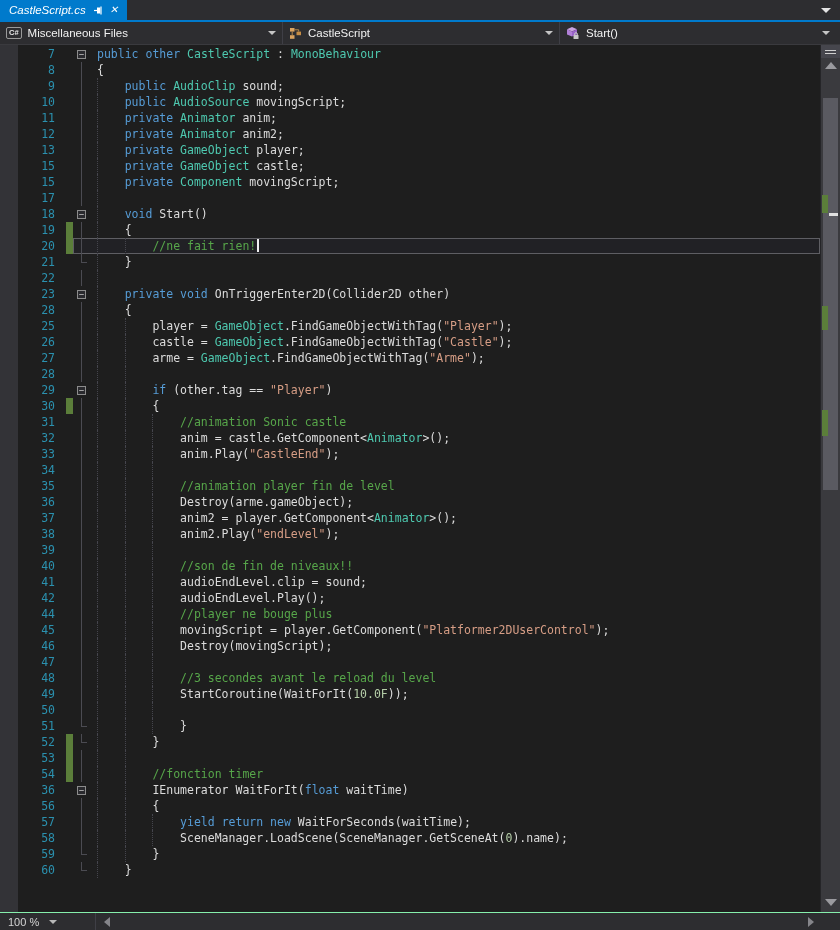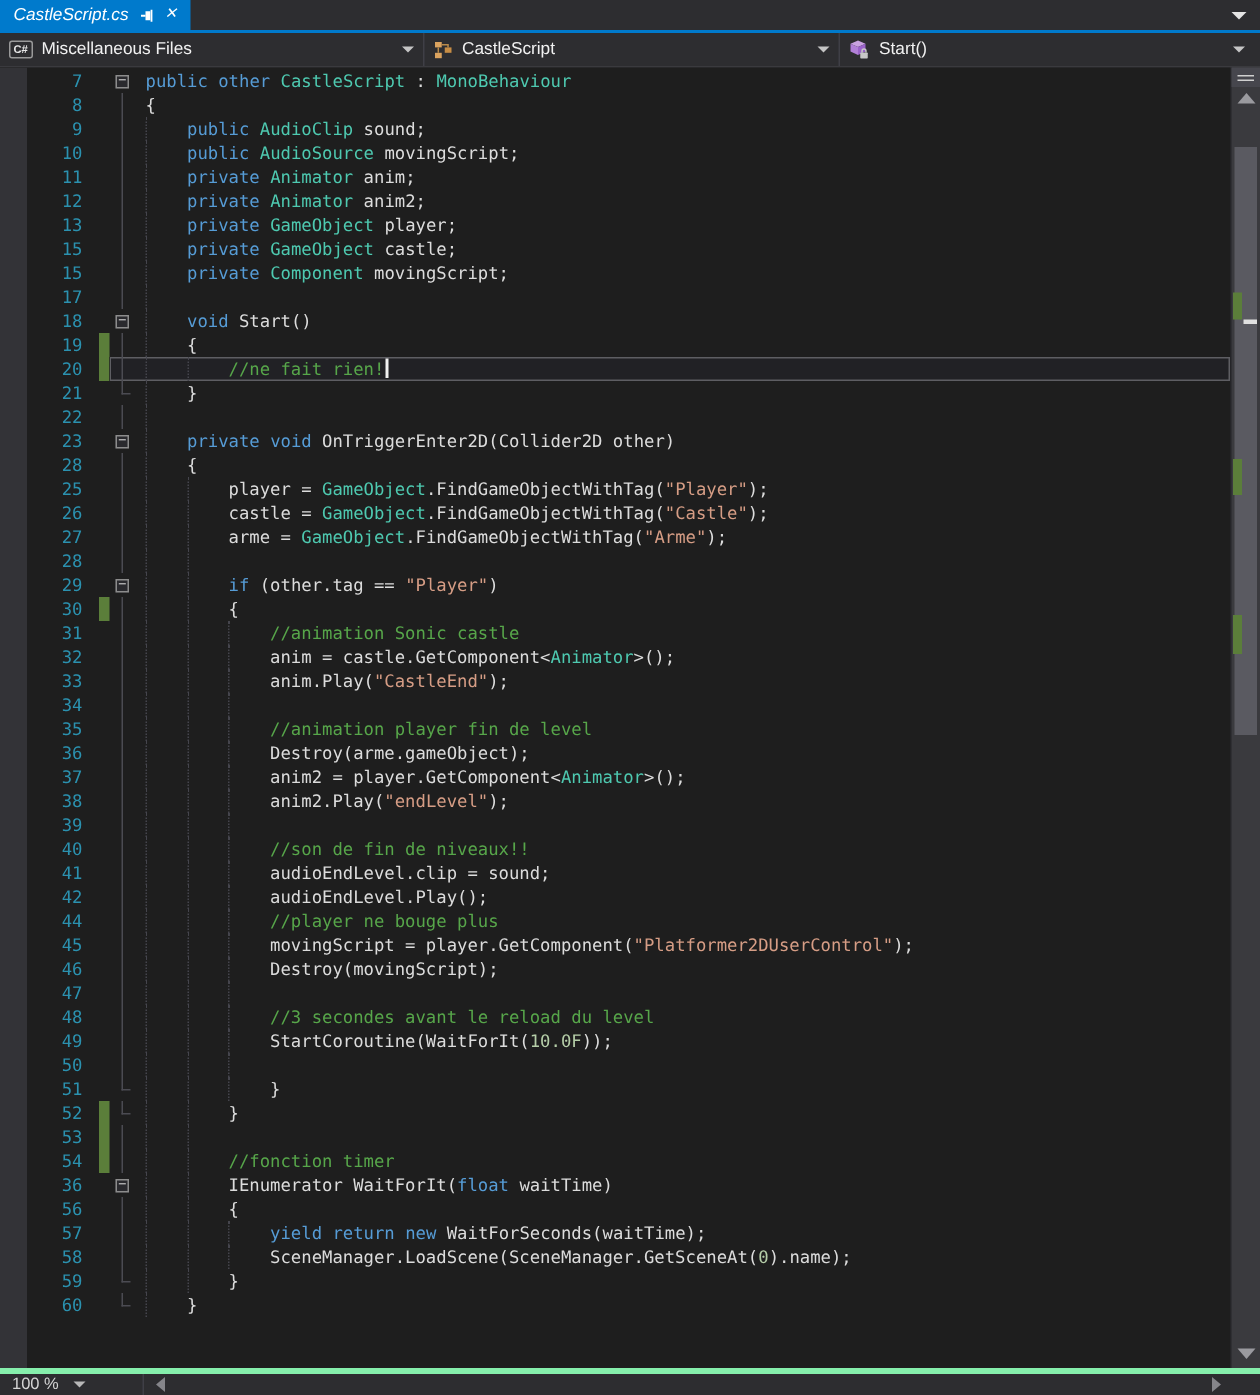--- a/index.html
+++ b/index.html
@@ -62,21 +62,21 @@
   .splitgrip { position:absolute; left:0; right:0; top:0; height:13px; background:#46464d; cursor:row-resize; }
   .splitgrip::before { content:""; position:absolute; left:4px; right:4px; top:5px; height:1px; background:#d0d0d0; box-shadow:0 3px 0 #d0d0d0; }
   .varrow { position:absolute; left:4px; width:0; height:0; border-left:6px solid transparent; border-right:6px solid transparent; }
   .varrow.up { top:17px; border-bottom:7px solid #9a9a9f; }
   .varrow.down { bottom:6px; border-top:7px solid #9a9a9f; }
   .vthumb { position:absolute; left:2px; right:2px; background:#5a5a61; }
   .vmark { position:absolute; left:1px; width:6px; background:#5b7e3a; }
   .vcaretmark { position:absolute; right:2px; width:9px; height:3px; background:#e0e0e0; }
 
   
-  .bottombar { position:absolute; left:0; bottom:0; right:0; height:18px; background:#2d2d30; border-top:4px solid #86efac; display:flex; align-items:center; }
+  .bottombar { position:absolute; left:0; bottom:0; right:0; height:18px; background:#2d2d30; border-top:1px solid #86efac; display:flex; align-items:center; }
   .zoomctl { display:flex; align-items:center; gap:10px; width:96px; padding:0 8px; height:100%; border-right:1px solid #3f3f46; cursor:pointer; }
   .zoomctl .zlbl { color:#d4d4d4; font-size:11px; }
   .zoomctl .dda { width:0; height:0; border-left:4px solid transparent; border-right:4px solid transparent; border-top:4px solid #b8b8b8; }
   .harrow { width:0; height:0; border-top:5px solid transparent; border-bottom:5px solid transparent; margin-left:8px; }
   .harrow.left { border-right:6px solid #85858a; }
   .harrow.right { border-left:6px solid #85858a; margin-left:auto; margin-right:26px; }
 </style>
 </head>
 <body>
 

